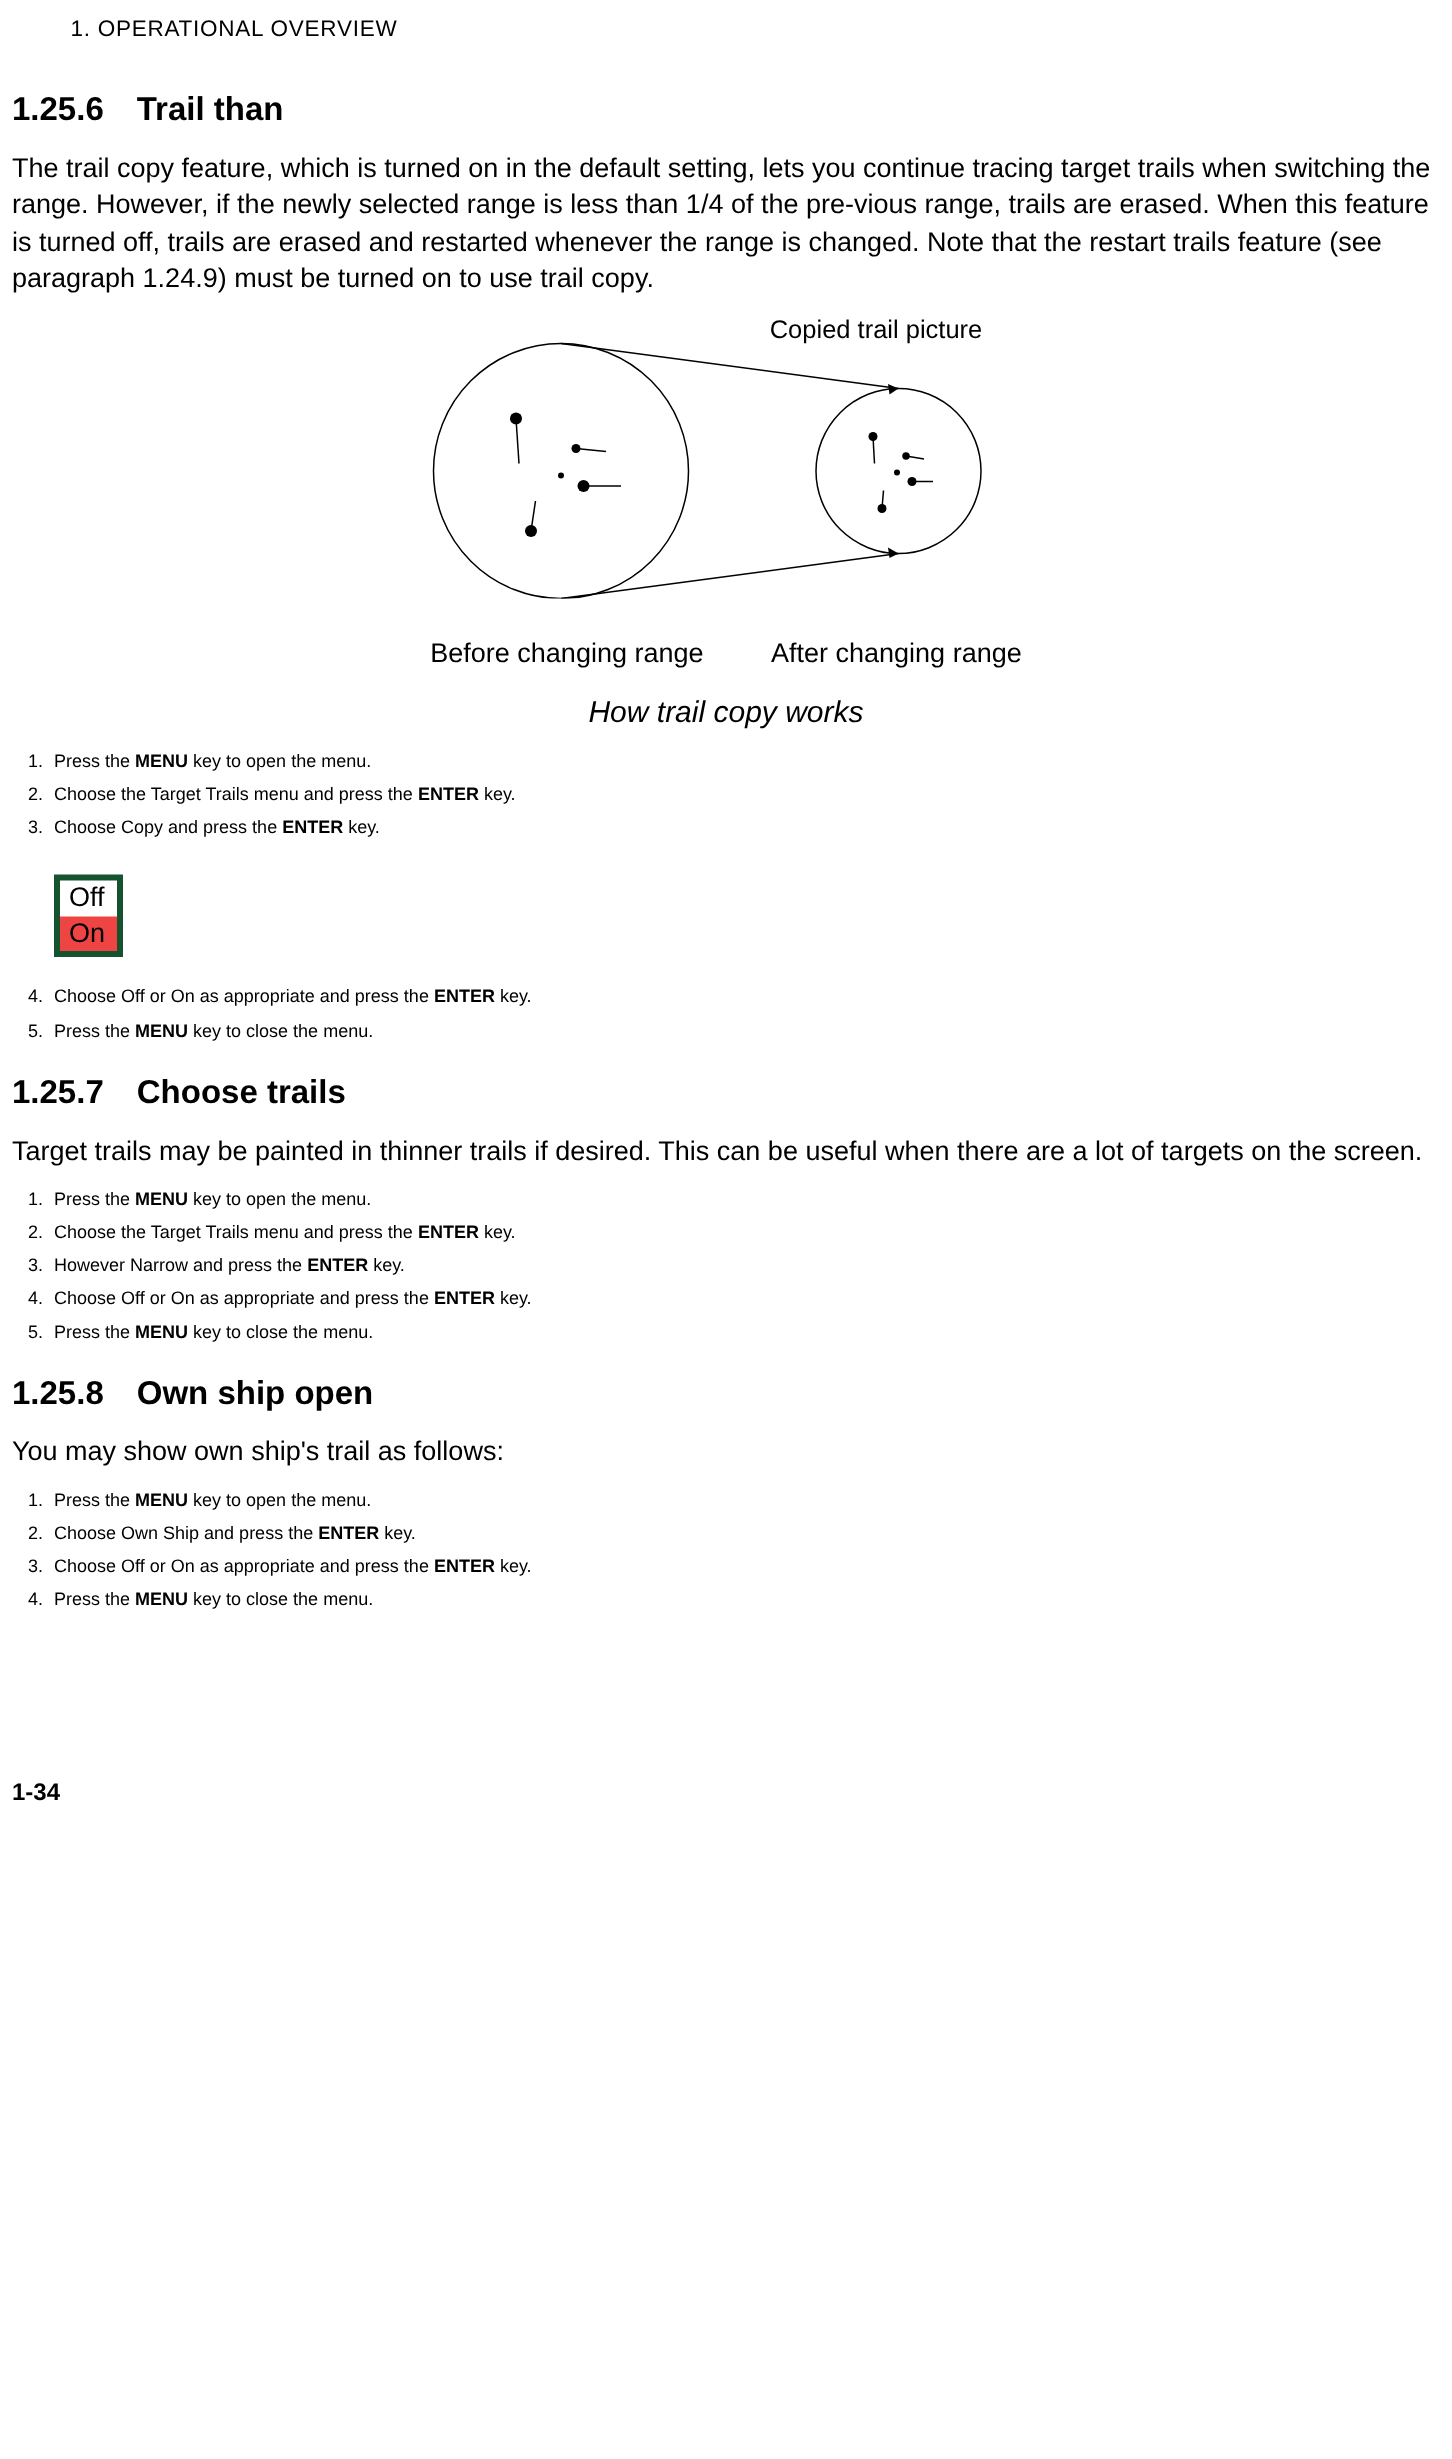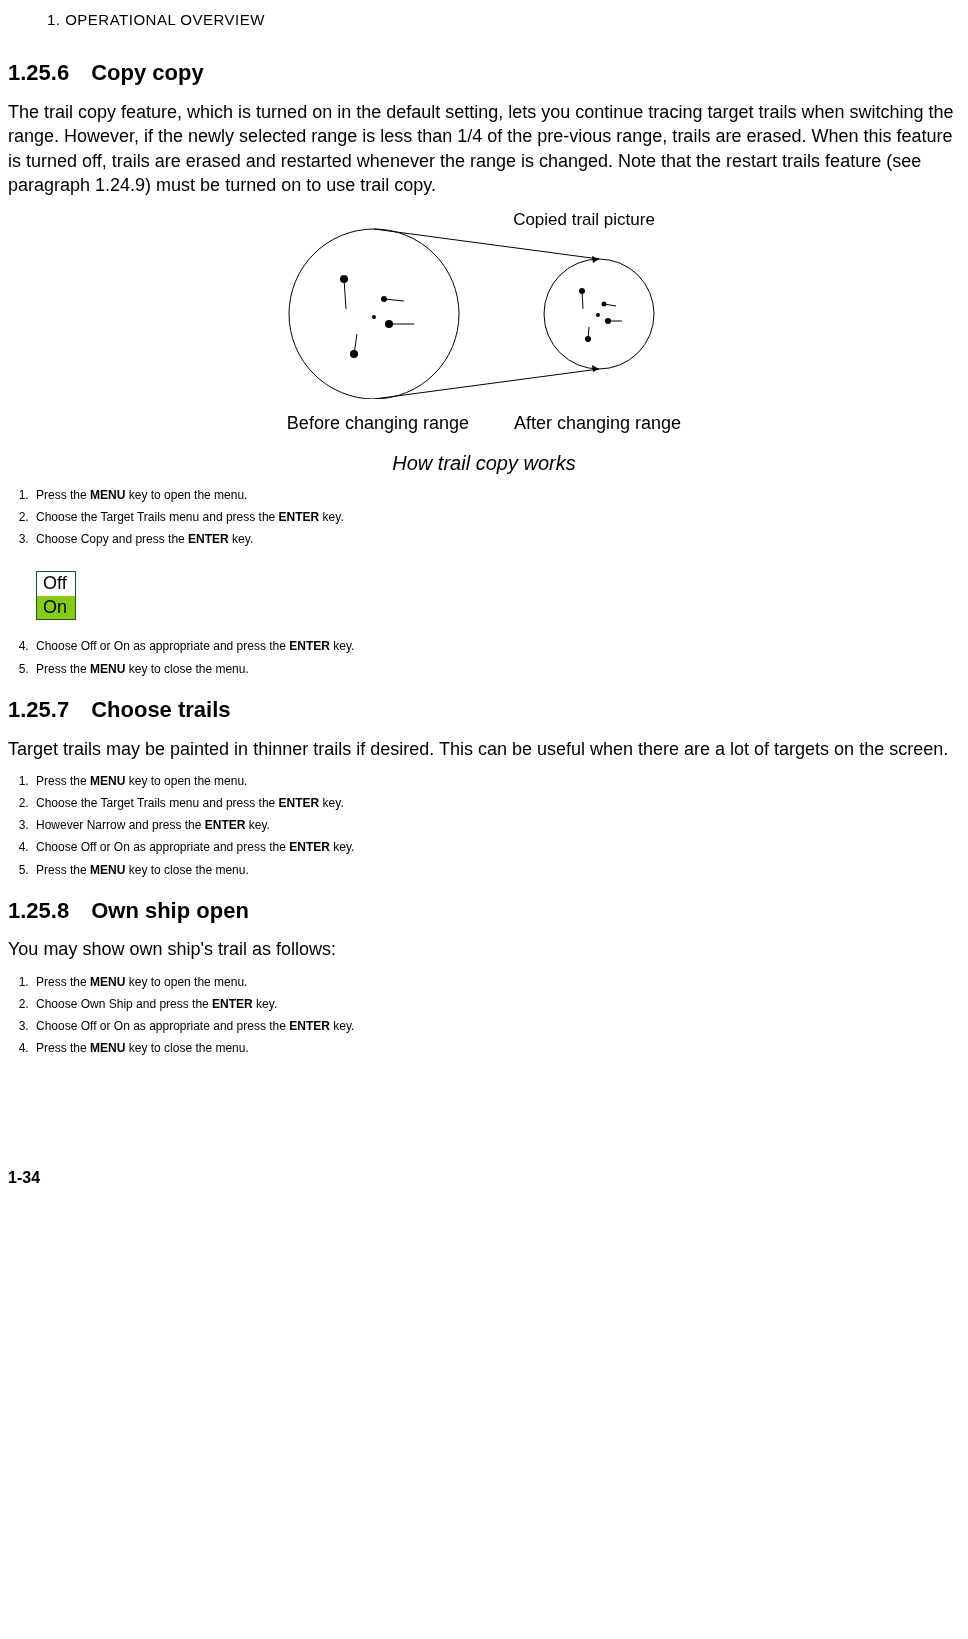--- a/index.html
+++ b/index.html
@@ -49,49 +49,49 @@
     list-style: decimal;
     padding-left: 24px;
     margin-bottom: 18px;
   }
   ol.steps li {
     font-size: 12px;
     margin-bottom: 6px;
     padding-left: 4px;
   }
   .option-box {
-    border: 1px solid #14532d;
+    border: 4px solid #14532d;
     display: inline-block;
     margin: 6px 0 18px 28px;
     line-height: 1.2;
   }
   .option-box .opt {
     padding: 1px 8px 1px 6px;
     font-size: 18px;
   }
   .option-box .opt.selected {
-    background: #84cc16;
+    background: #ef4444;
   }
   .page-number {
     font-size: 16px;
     font-weight: bold;
     margin-top: 110px;
   }
   b { font-weight: bold; }
 </style>
 </head>
 <body>
 
 
 
 <div class="chapter-header">1. OPERATIONAL OVERVIEW</div>
 
 
 <div class="section-heading">
-  <span class="section-number">1.25.6</span><span>Copy copy</span>
+  <span class="section-number">1.25.6</span><span>Trail than</span>
 </div>
 
 <p class="body-text">The trail copy feature, which is turned on in the default setting, lets you continue tracing target trails when switching the range. However, if the newly selected range is less than 1/4 of the pre-vious range, trails are erased. When this feature is turned off, trails are erased and restarted whenever the range is changed. Note that the restart trails feature (see paragraph 1.24.9) must be turned on to use trail copy.</p>
 
 <div class="figure-wrap">
   <svg class="figure-svg" width="460" height="190" viewBox="0 0 460 190">
     <text x="330" y="16" text-anchor="middle" font-size="17" font-family="Arial">Copied trail picture</text>
 
     <circle cx="120" cy="105" r="85" fill="none" stroke="#000" stroke-width="1"></circle>
 
@@ -117,21 +117,21 @@
       <line x1="328" y1="82" x2="329" y2="100" stroke="#000" stroke-width="1"></line>
     <circle cx="350" cy="95" r="2.5" fill="#000"></circle>
       <line x1="350" y1="95" x2="362" y2="97" stroke="#000" stroke-width="1"></line>
     <circle cx="344" cy="106" r="2" fill="#000"></circle>
     <circle cx="354" cy="112" r="3" fill="#000"></circle>
       <line x1="354" y1="112" x2="368" y2="112" stroke="#000" stroke-width="1"></line>
     <circle cx="334" cy="130" r="3" fill="#000"></circle>
       <line x1="334" y1="130" x2="335" y2="118" stroke="#000" stroke-width="1"></line>
   </svg>
   <div class="figure-labels">
-    <span style="margin-right:40px;">Before changing range</span>
+    <span style="margin-right:40px;margin-top:12px;">Before changing range</span>
     <span>After changing range</span>
   </div>
 </div>
 
 <div class="figure-caption">How trail copy works</div>
 
 <ol class="steps">
   <li><span>Press the </span><b>MENU</b><span> key to open the menu.</span></li>
   <li><span>Choose the Target Trails menu and press the </span><b>ENTER</b><span> key.</span></li>
   <li><span>Choose Copy and press the </span><b>ENTER</b><span> key.</span></li>

